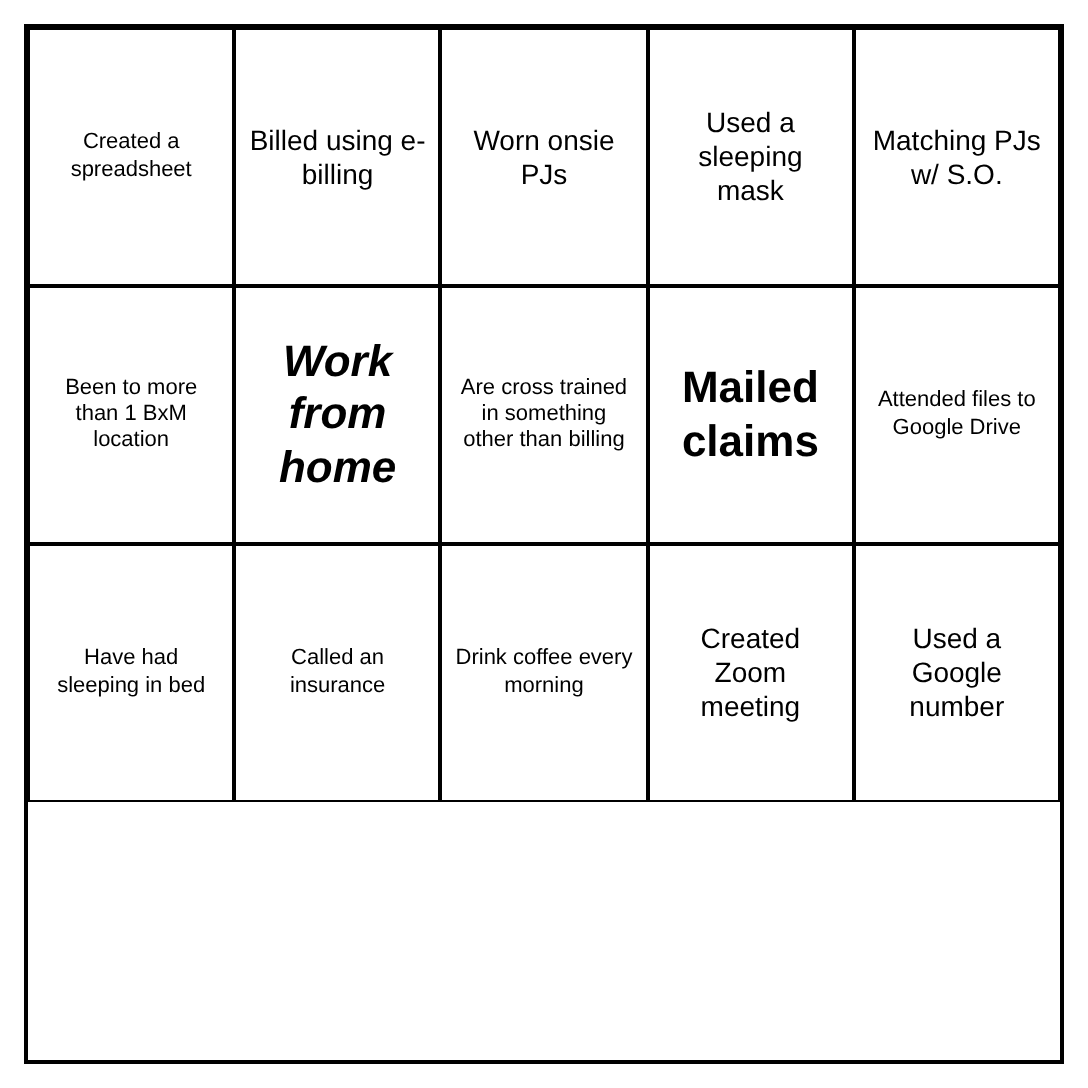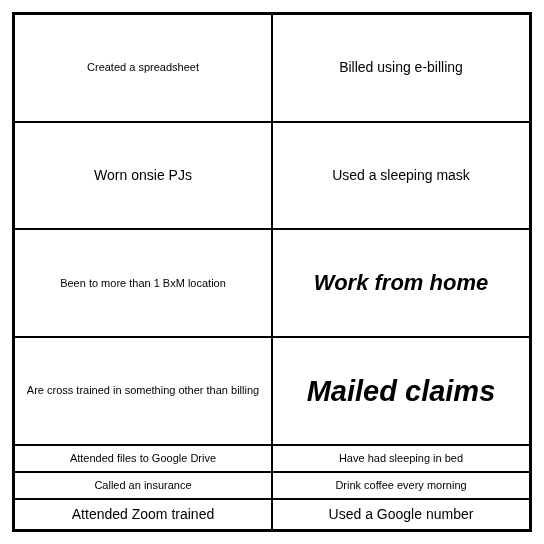--- a/index.html
+++ b/index.html
@@ -10,55 +10,58 @@
       align-items: center;
       width: 544px;
       height: 544px;
       font-family: Arial, sans-serif;
     }
     .bingo-board {
       width: 520px;
       height: 520px;
       border: 2px solid #000;
       display: grid;
-      grid-template-columns: repeat(2, 1fr);
+      grid-template-columns: repeat(5, 1fr);
       grid-template-rows: repeat(4, 1fr);
     }
     .cell {
       border: 1.5px solid #000;
       display: flex;
       justify-content: center;
       align-items: center;
       text-align: center;
       padding: 6px;
       cursor: pointer;
     }
     .cell-text {
       line-height: 1.2;
     }
     .cell-small { font-size: 11px; }
     .cell-medium { font-size: 14px; }
     .cell-large { font-size: 22px; font-weight: bold; font-style: italic; }
-    .cell-xlarge { font-size: 29px; font-weight: bold; font-style: italic; }
+    .cell-xlarge { font-size: 22px; font-weight: bold; }
   </style>
 </head>
 <body>
 
 <div class="bingo-board">
 <div class="cell">
       <span class="cell-text cell-small">Created a spreadsheet</span>
     </div>
     <div class="cell">
       <span class="cell-text cell-medium">Billed using e-billing</span>
     </div>
     <div class="cell">
       <span class="cell-text cell-medium">Worn onsie PJs</span>
     </div>
     <div class="cell">
       <span class="cell-text cell-medium">Used a sleeping mask</span>
+    </div>
+    <div class="cell">
+      <span class="cell-text cell-medium">Matching PJs w/ S.O.</span>
     </div>
     <div class="cell">
       <span class="cell-text cell-small">Been to more than 1 BxM location</span>
     </div>
     <div class="cell">
       <span class="cell-text cell-large">Work from home</span>
     </div>
     <div class="cell">
       <span class="cell-text cell-small">Are cross trained in something other than billing</span>
     </div>
@@ -71,18 +74,18 @@
     <div class="cell">
       <span class="cell-text cell-small">Have had sleeping in bed</span>
     </div>
     <div class="cell">
       <span class="cell-text cell-small">Called an insurance</span>
     </div>
     <div class="cell">
       <span class="cell-text cell-small">Drink coffee every morning</span>
     </div>
     <div class="cell">
-      <span class="cell-text cell-medium">Attended Zoom trained</span>
+      <span class="cell-text cell-medium">Created Zoom meeting</span>
     </div>
     <div class="cell">
       <span class="cell-text cell-medium">Used a Google number</span>
     </div>
   </div>
 
 </body></html>

